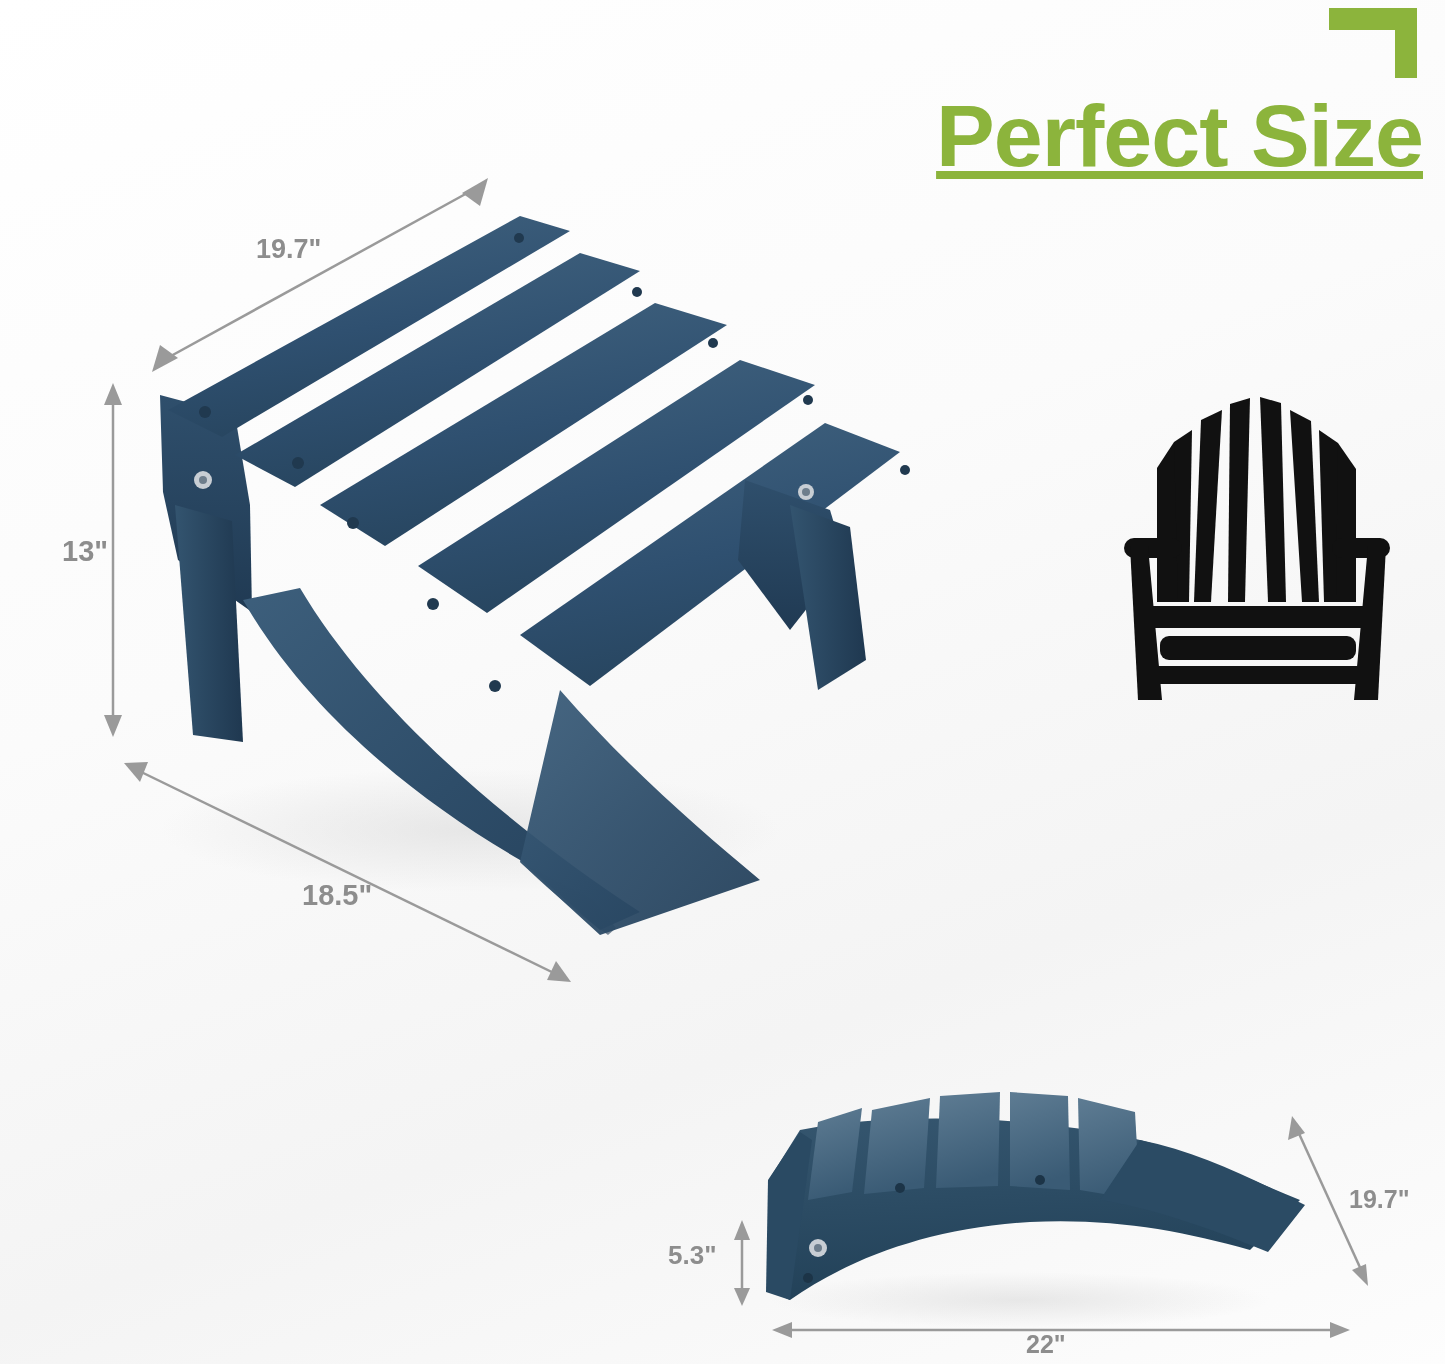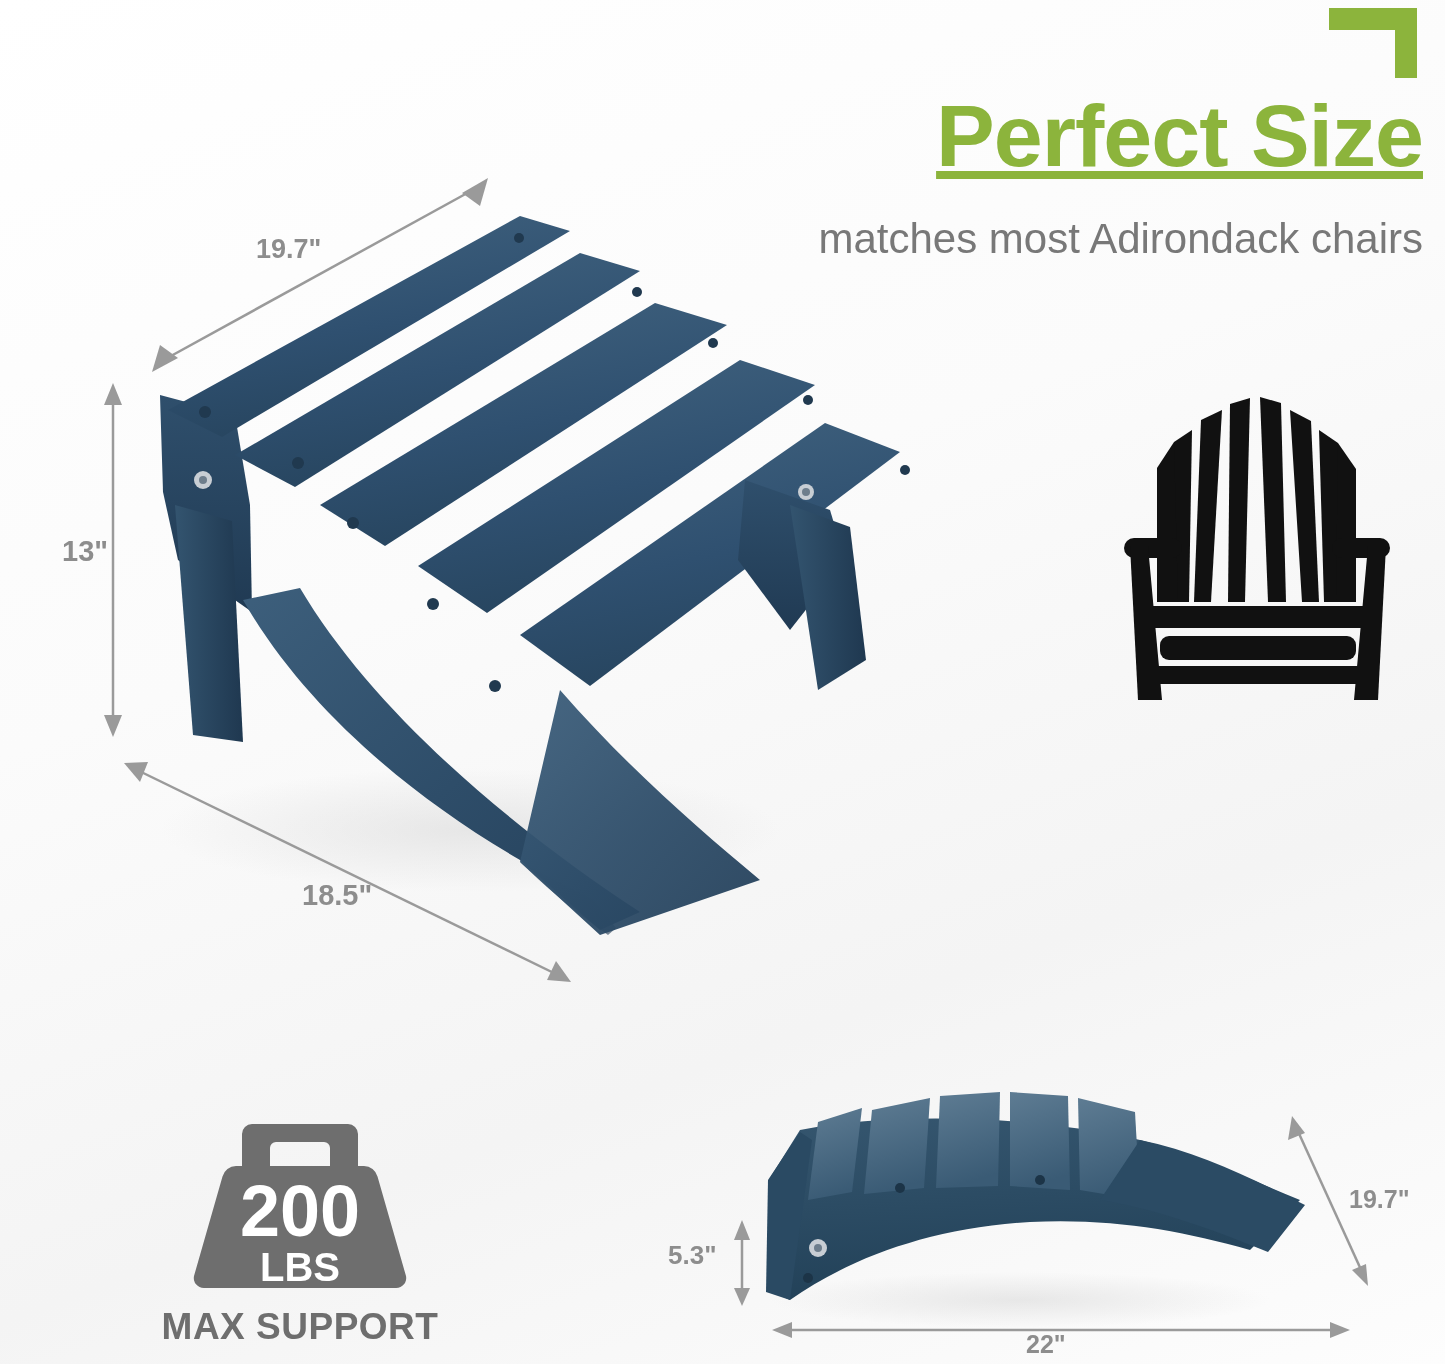--- a/index.html
+++ b/index.html
@@ -122,21 +122,20 @@
 <body>
 
 <div id="canvas">
 
   <div class="corner-bracket">
     <div class="bar-h"></div>
     <div class="bar-v"></div>
   </div>
 
   <div class="title">Perfect Size</div>
-  <div class="subtitle">matches most Adirondack chairs</div>
 
   <svg class="layer" viewBox="0 0 1445 1364">
     <defs>
       <linearGradient id="navyTop" x1="0" y1="0" x2="1" y2="1">
         <stop offset="0%" stop-color="#3D5F7C"></stop>
         <stop offset="55%" stop-color="#2E4D69"></stop>
         <stop offset="100%" stop-color="#24405A"></stop>
       </linearGradient>
       <linearGradient id="navySide" x1="0" y1="0" x2="0" y2="1">
         <stop offset="0%" stop-color="#2F4F6C"></stop>
@@ -237,33 +236,20 @@
 
         <rect x="34" y="236" width="228" height="22"></rect>
 
         <rect x="50" y="266" width="196" height="24" rx="9"></rect>
 
         <rect x="34" y="296" width="228" height="18"></rect>
       </g>
     </svg>
   </div>
 
-  <div class="weight-block">
-    <svg class="weight-svg" viewBox="0 0 320 190" width="320" height="190">
-
-      <path d="M112,6 h96 a10,10 0 0 1 10,10 v38 h-28 v-24 a6,6 0 0 0 -6,-6 h-48
-               a6,6 0 0 0 -6,6 v24 h-28 v-38 a10,10 0 0 1 10,-10 z" fill="#6E6E6E"></path>
-
-      <path d="M96,48 h128 a14,14 0 0 1 13.5,10.5 L266,158 a10,10 0 0 1 -9.8,12 H63.8
-               a10,10 0 0 1 -9.8,-12 L82.5,58.5 A14,14 0 0 1 96,48 z" fill="#6E6E6E"></path>
-      <text x="160" y="118" text-anchor="middle" fill="#ffffff" font-family="Liberation Sans, sans-serif" font-size="72" font-weight="bold">200</text>
-      <text x="160" y="163" text-anchor="middle" fill="#ffffff" font-family="Liberation Sans, sans-serif" font-size="40" font-weight="bold">LBS</text>
-    </svg>
-    <div class="max-support">MAX SUPPORT</div>
-  </div>
 
   <svg class="layer" viewBox="0 0 1445 1364">
     <defs>
       <linearGradient id="foldBody" x1="0" y1="0" x2="0.2" y2="1">
         <stop offset="0%" stop-color="#35566F"></stop>
         <stop offset="100%" stop-color="#224158"></stop>
       </linearGradient>
       <linearGradient id="foldSlat" x1="0" y1="0" x2="0.2" y2="1">
         <stop offset="0%" stop-color="#5E7C93"></stop>
         <stop offset="100%" stop-color="#3A5B75"></stop>

